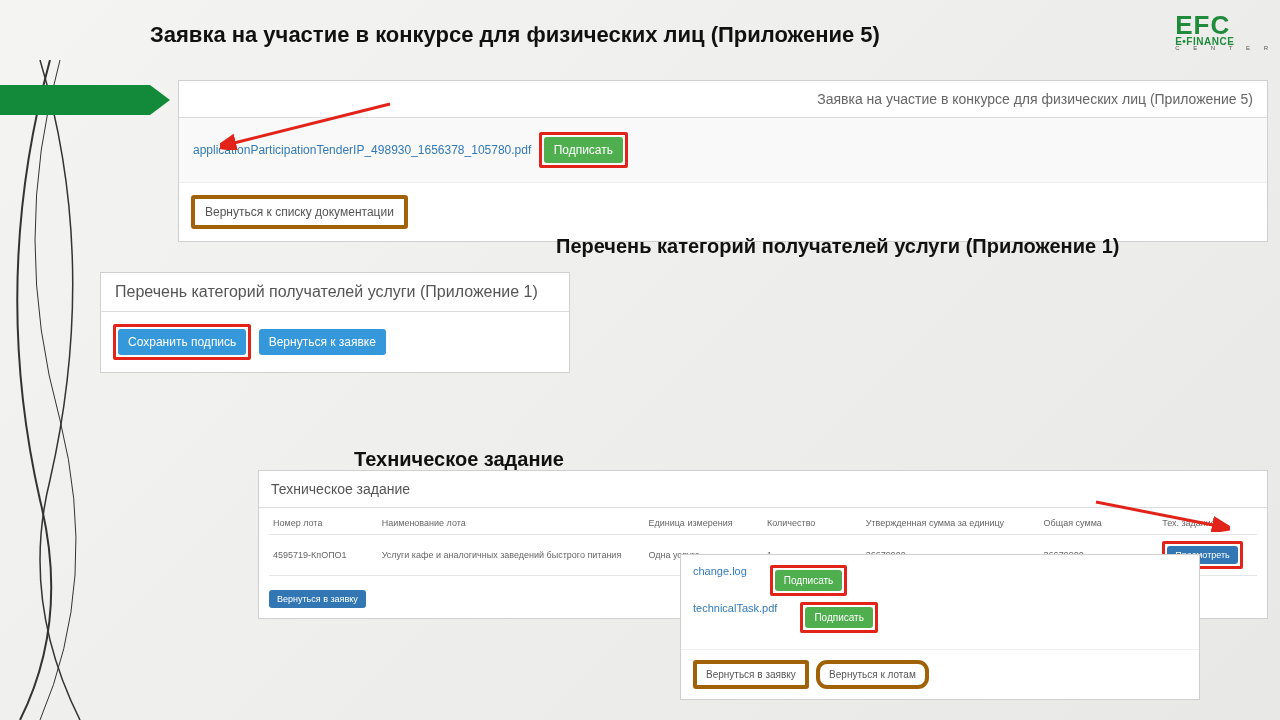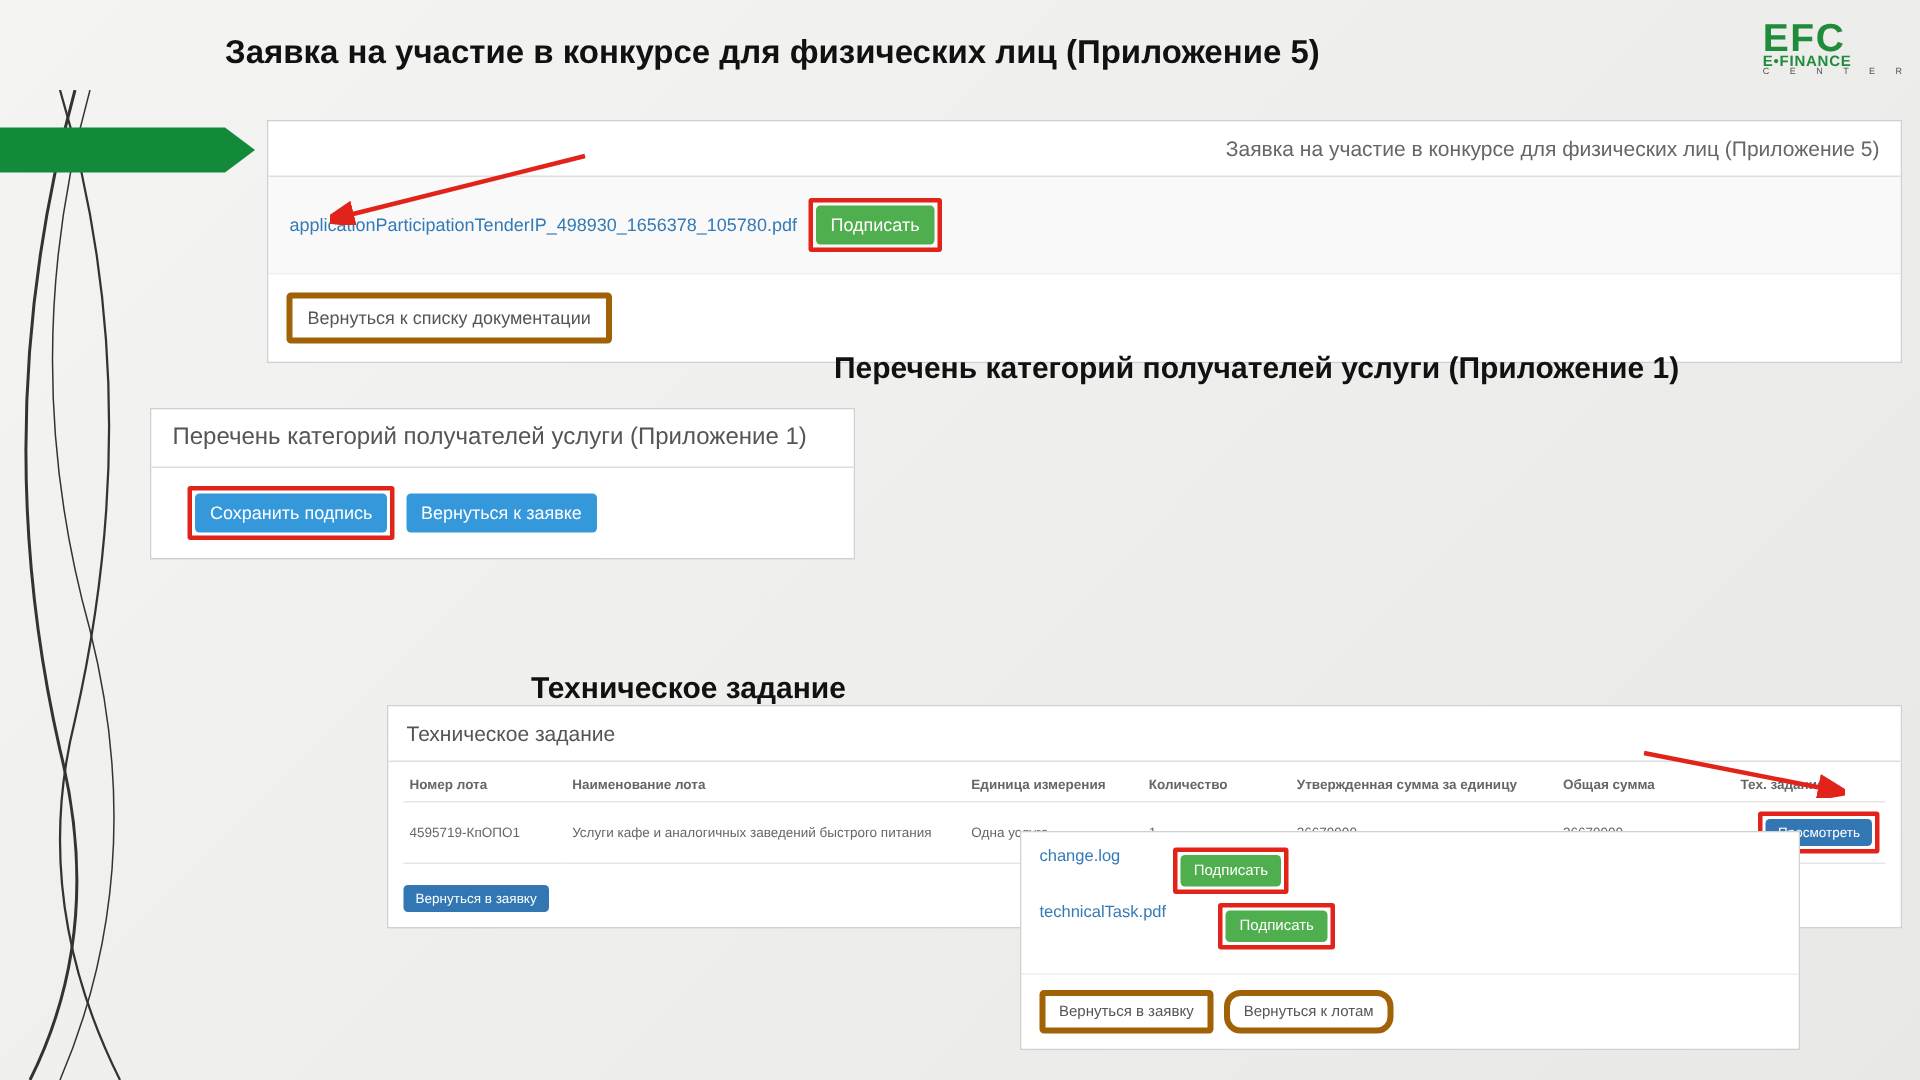--- a/index.html
+++ b/index.html
@@ -88,21 +88,20 @@
   .btn-white  { background: #fff; color: #555; border: 4px solid #a16207; }
   .btn-blue   { background: #3598db; }
   .btn-blue2  { background: #3277b3; }
   .btn-blue2.small { font-size: 9px; padding: 4px 8px; }
 
   .red-outline {
     display: inline-block;
     border: 3px solid #e2231a;
     padding: 2px;
     border-radius: 2px;
-    margin-left: 12px;
   }
 
   .red-arrow {
     position: absolute;
     width: 180px;
     height: 50px;
     pointer-events: none;
   }
 
   
@@ -118,21 +117,21 @@
   #sub3 { left: 354px; top: 448px; }
 
   
   #p2 { left: 100px; top: 272px; width: 470px; }
 
   
   #p3 { left: 258px; top: 470px; width: 1010px; }
   #p3 .panel-header.left { font-size: 14px; padding: 10px 12px; }
   .tbl { width: 100%; border-collapse: collapse; font-size: 9px; color: #666; }
   .tbl th, .tbl td { padding: 6px 4px; text-align: left; border-bottom: 1px solid #e5e5e5; }
-  .tbl th { font-weight: 700; color: #666; margin-left: 28px; }
+  .tbl th { font-weight: 400; color: #666; margin-left: 28px; }
 
   
   #p4 { left: 680px; top: 554px; width: 520px; }
   #p4 .panel-header.left { font-size: 14px; padding: 10px 12px; }
   #p4 .row-area { padding: 10px 12px; }
   #p4 .footer-area { padding: 10px 12px; }
   #p4 .link { font-size: 11px; }
   #p4 .btn-green { font-size: 10px; padding: 5px 9px; }
   #p4 .btn-white { font-size: 10px; padding: 5px 9px; }
   .row-sign { margin-bottom: 6px; display: flex; align-items: flex-start; gap: 23px; }

